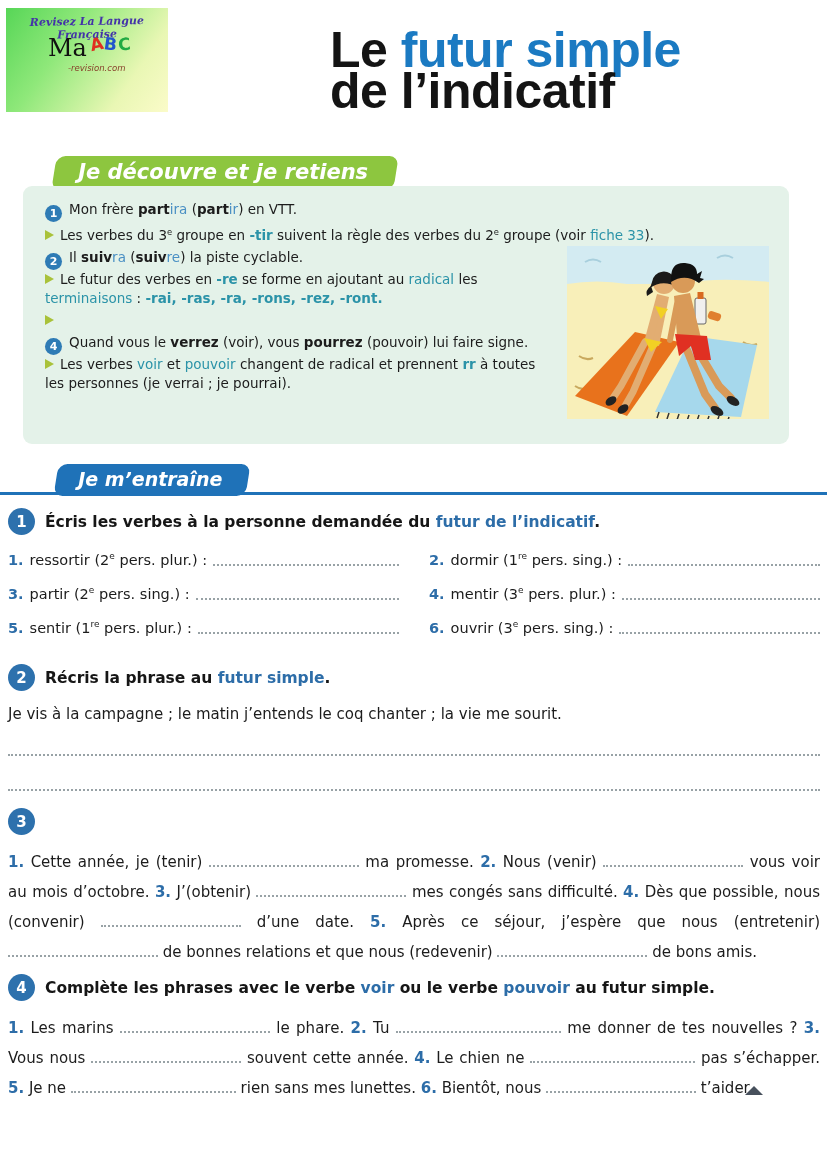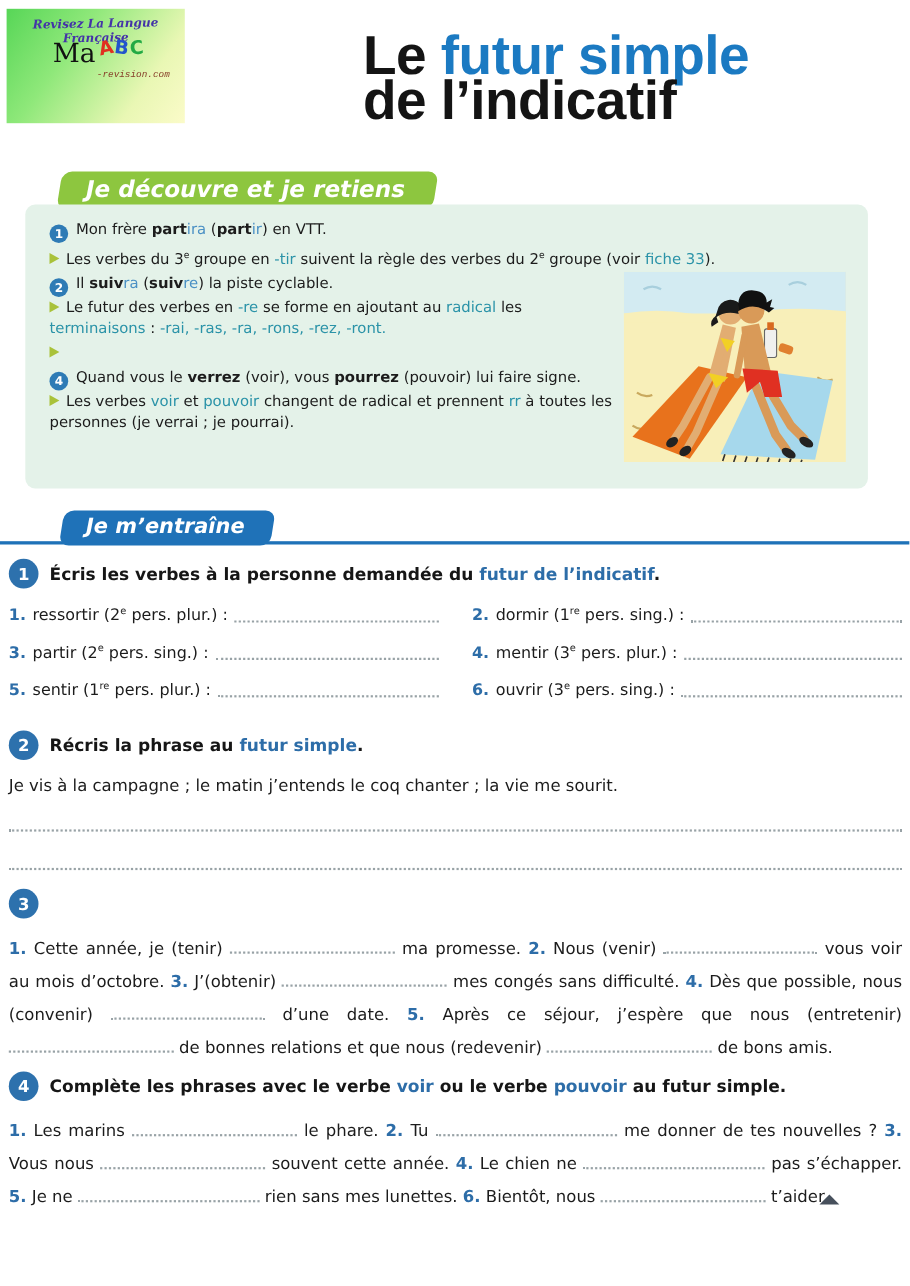--- a/index.html
+++ b/index.html
@@ -11,21 +11,21 @@
         background:linear-gradient(125deg,#57d657 0%,#8fe87a 35%,#e9f7b4 75%,#fbfbc9 100%);}
   .logo-tagline{position:absolute;left:0;right:0;top:7px;text-align:center;
         font-family:"DejaVu Serif",serif;font-style:italic;font-weight:bold;
         font-size:11px;color:#4433a8;transform:rotate(-1deg);}
   .logo-brand{position:absolute;left:14px;top:26px;font-family:"DejaVu Serif",serif;
         font-size:24px;color:#111;margin-left:28px;}
   .logo-abc{position:absolute;left:84px;top:26px;font-weight:bold;font-size:17px;letter-spacing:1px;}
   .logo-abc .abc-a{color:#e03020;display:inline-block;transform:rotate(-12deg);}
   .logo-abc .abc-b{color:#2255cc;display:inline-block;transform:rotate(8deg);}
   .logo-abc .abc-c{color:#22aa44;display:inline-block;transform:rotate(-6deg);}
-  .logo-suffix{position:absolute;left:82px;top:55px;font-size:8.5px;font-style:italic;color:#87402a;font-family:Liberation Mono, monospace;}
+  .logo-suffix{position:absolute;left:62px;top:55px;font-size:8.5px;font-style:italic;color:#87402a;}
 
   
   .title{position:absolute;left:330px;top:30px;font-family:"Liberation Sans","DejaVu Sans",sans-serif;
          font-size:50px;line-height:41px;font-weight:bold;letter-spacing:-0.5px;color:#141414;}
   .title .blue-t{color:#1b7ac2;}
 
   
   .badge{position:absolute;color:#fff;font-weight:bold;font-style:italic;
          border-radius:9px;transform:skewX(-9deg);}
   .badge>span{display:inline-block;transform:skewX(9deg);}
@@ -40,21 +40,21 @@
   .discover-box p{margin:2px 0 3px 0;}
   .d-circle{display:inline-flex;align-items:center;justify-content:center;
         width:17px;height:17px;border-radius:50%;background:#2e7bb5;color:#fff;
         font-size:11px;font-weight:bold;margin-right:7px;transform:translateY(3px);}
   .arrow-icon{display:inline-block;width:0;height:0;border-left:9px solid #a9c23a;
         border-top:5px solid transparent;border-bottom:5px solid transparent;margin-right:6px;}
   .b{font-weight:bold;}
   .blue{color:#4a90c4;}
   .blueb{color:#2d6da8;font-weight:bold;}
   .teal{color:#2b93a8;}
-  .tealb{color:#2b93a8;font-weight:normal;}
+  .tealb{color:#2b93a8;font-weight:bold;}
   .sup{vertical-align:super;font-size:0.62em;}
   .num{color:#2d6da8;font-weight:bold;}
   .illustration{float:right;width:202px;height:173px;margin:-2px 0 4px 10px;}
 
   
   .exercise{position:absolute;left:8px;width:812px;}
   .ex-header{display:flex;align-items:center;gap:10px;}
   .ex-circle{flex:0 0 auto;display:inline-flex;align-items:center;justify-content:center;
         width:27px;height:27px;border-radius:50%;background:#2d71ad;color:#fff;
         font-size:15px;font-weight:bold;}

